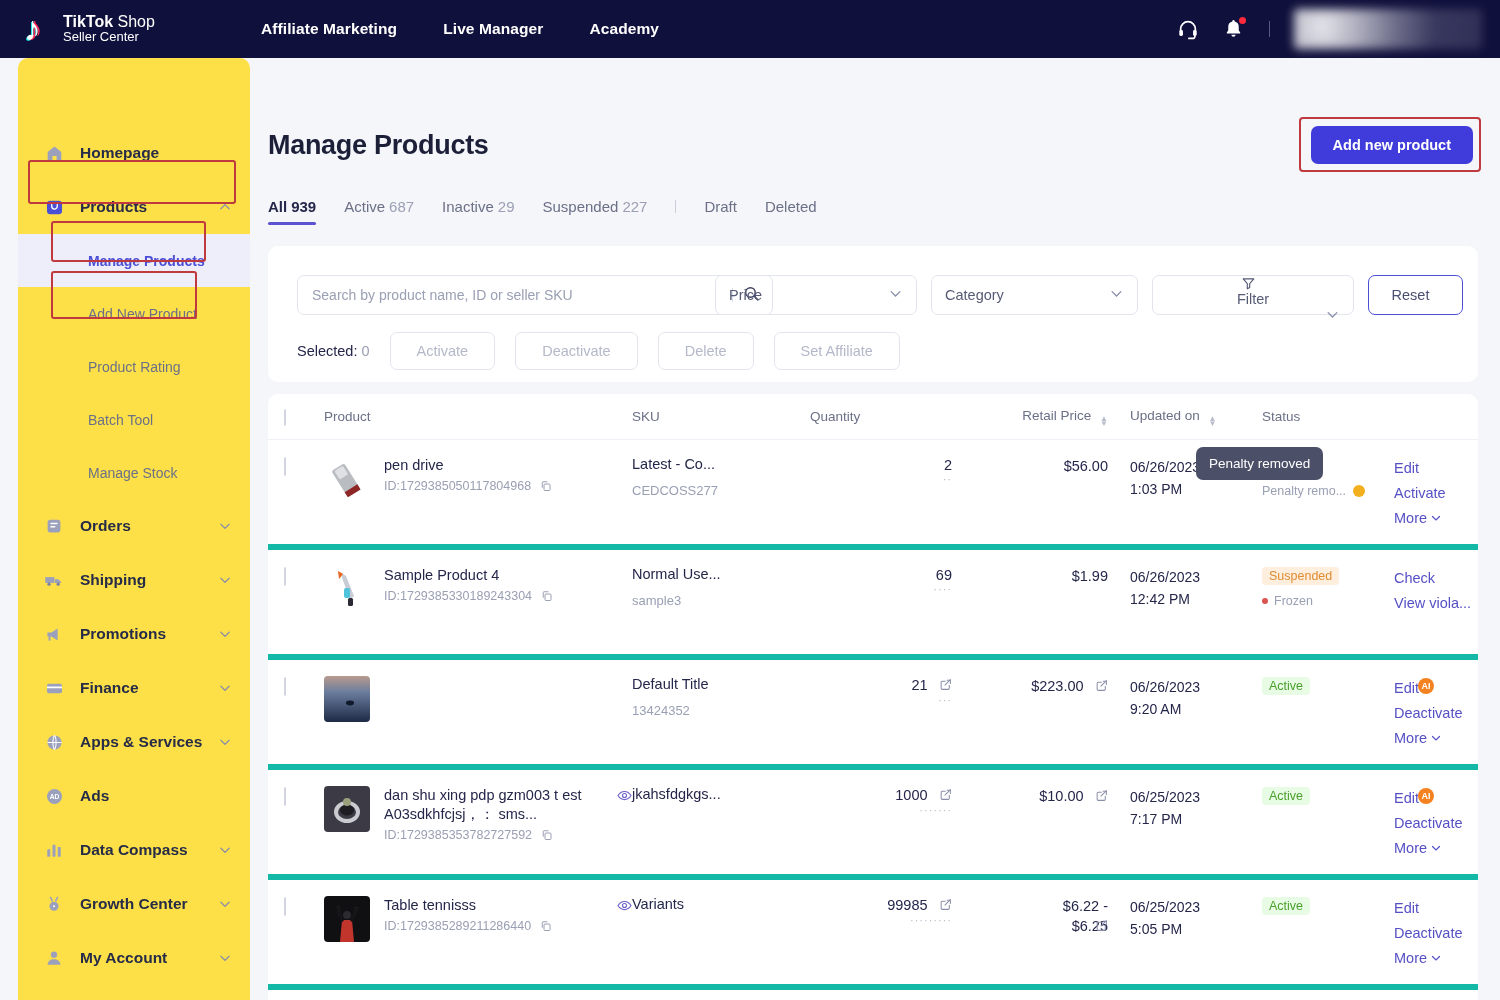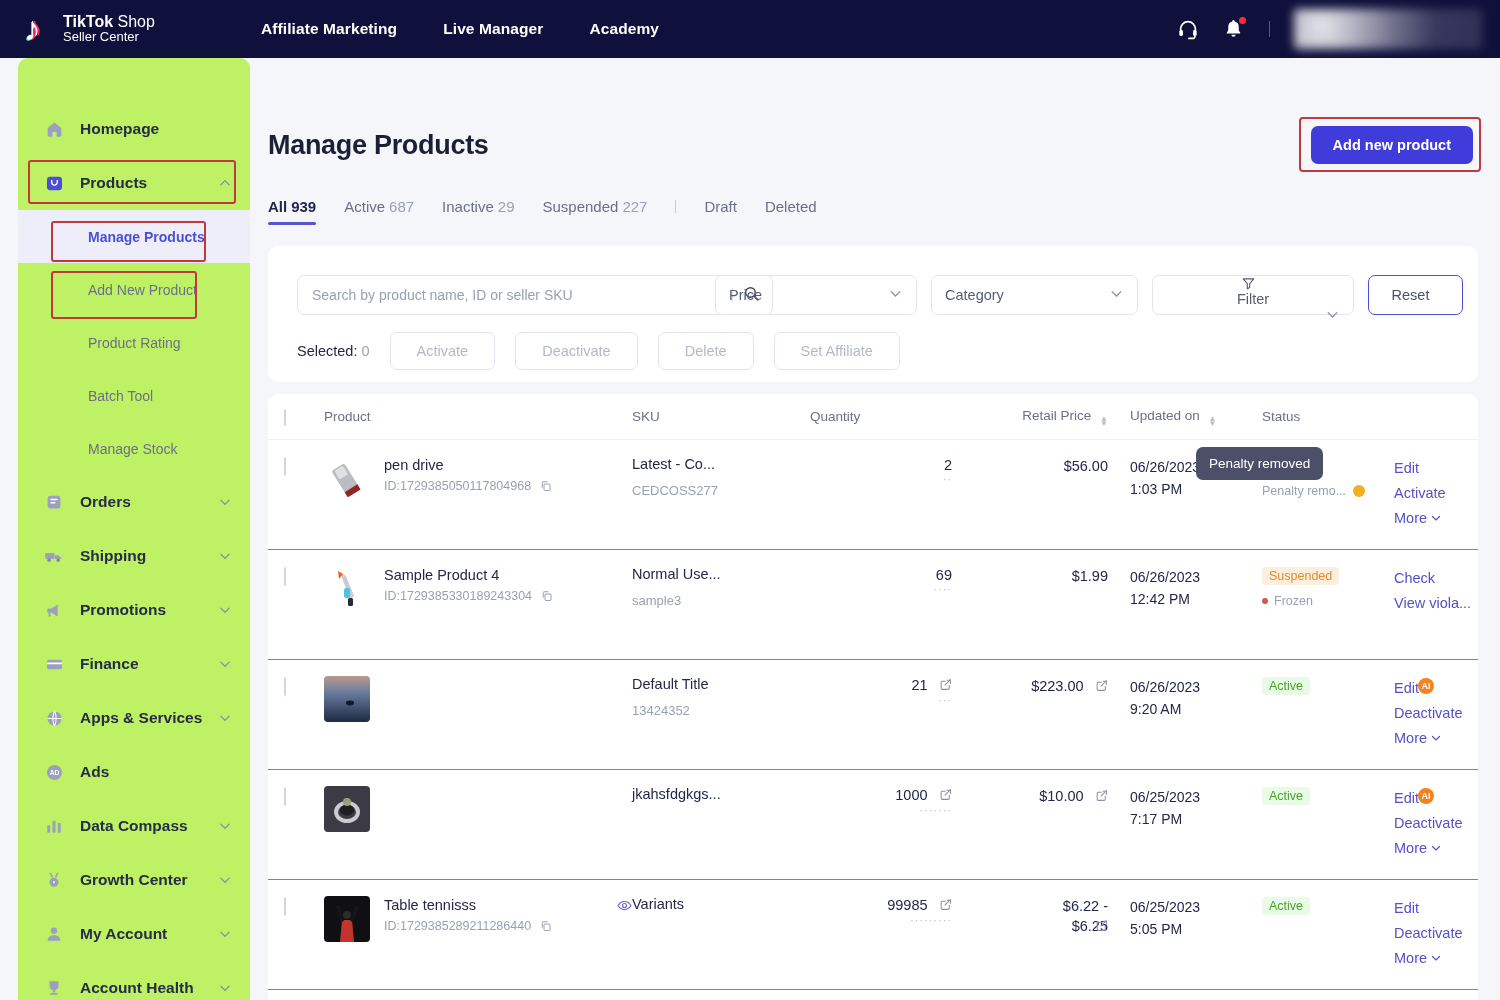--- a/index.html
+++ b/index.html
@@ -40,22 +40,22 @@
     width:188px; height:40px; border-radius:4px;
     background:
       radial-gradient(circle at 28px 18px, rgba(255,255,255,.85) 0%, rgba(255,255,255,.25) 45%, rgba(255,255,255,0) 70%),
       linear-gradient(90deg, rgba(150,150,175,.55), rgba(120,120,150,.45) 55%, rgba(110,110,140,.35));
     filter:blur(5px);
   }
 
   
   .sidebar{
     position:absolute; top:58px; left:18px; width:232px; height:942px;
-    background:#bef264; border-radius:10px 10px 0 0;
-    padding-top:44px;
+    background:#fde047; border-radius:10px 10px 0 0;
+    padding-top:68px;
     overflow:hidden;
   }
   .s-item{
     display:flex; align-items:center; height:54px; padding:0 18px 0 26px;
     cursor:pointer; position:relative;
   }
   .s-ico{ width:20px; height:20px; margin-right:16px; flex:0 0 20px; display:flex; align-items:center; justify-content:center;}
   .s-label{ font-size:15.5px; font-weight:700; color:#262b47; flex:1; }
   .s-chev{ width:14px; height:14px; color:#8a8fa8; }
   .s-sub{ display:flex; align-items:center; height:53px; padding-left:70px; cursor:pointer; position:relative;}
@@ -122,21 +122,21 @@
     height:38px; padding:0 26px; border:1px solid #e3e5ee; border-radius:7px; background:#fff;
     color:#b4b8c8; font-size:14.5px; font-family:inherit; cursor:pointer;
   }
 
   
   .table{
     position:absolute; left:18px; top:336px; width:1210px; height:606px;
     background:#fff; border-radius:10px 10px 0 0; overflow:hidden;
   }
   .thead{ display:flex; align-items:center; height:46px; padding:0 0 0 16px; border-bottom:1px solid #f0f1f6; font-size:13.5px; color:#6b7087; }
-  .row{ display:flex; align-items:flex-start; padding:16px 0 0 16px; height:110px; border-bottom:1px solid #14b8a6; position:relative;}
+  .row{ display:flex; align-items:flex-start; padding:16px 0 0 16px; height:110px; border-bottom:6px solid #14b8a6; position:relative;}
   .c-chk{ width:40px; flex:0 0 40px; padding-top:2px;}
   .c-prod{ width:308px; flex:0 0 308px; }
   .c-sku{ width:172px; flex:0 0 172px; }
   .c-qty{ width:176px; flex:0 0 176px; text-align:right; padding-right:28px;}
   .c-price{ width:140px; flex:0 0 140px; text-align:right; padding-right:12px;}
   .c-upd{ width:132px; flex:0 0 132px; padding-left:10px;}
   .c-status{ width:136px; flex:0 0 136px; padding-left:10px;}
   .c-act{ flex:1; padding-left:6px;}
   .thead .c-qty{ text-align:left; padding-right:0; padding-left:6px;}
   .thead .c-price{ text-align:right; padding-right:12px;}
@@ -695,20 +695,36 @@
       <div class="c-chk"><span class="chk"></span></div>
       <div class="c-prod">
         <div class="prod">
           <div class="thumb">
             <svg width="46" height="46" viewBox="0 0 46 46">
                 <rect width="46" height="46" fill="#3c3a44"></rect>
                 <ellipse cx="23" cy="26" rx="11" ry="9" fill="none" stroke="#c9cbd0" stroke-width="4"></ellipse>
                 <ellipse cx="23" cy="24" rx="7" ry="5.5" fill="#1d1d22"></ellipse>
                 <circle cx="23" cy="16" r="4" fill="#9aa07c"></circle>
               </svg>
+          </div>
+          <div style="flex:1;">
+            <div class="pname">
+              <span class="eye"><svg width="15" height="15" viewBox="0 0 24 24" fill="none" stroke="#6b63c9" stroke-width="1.8">
+                    <path d="M1.6 12S5.6 5.5 12 5.5 22.4 12 22.4 12 18.4 18.5 12 18.5 1.6 12 1.6 12z"></path>
+                    <circle cx="12" cy="12" r="3.2"></circle>
+                  </svg></span>
+              <span>dan shu xing pdp gzm003 t est A03sdkhfcjsj，： sms...</span>
+            </div>
+            <div class="pid">
+              <span>ID:1729385353782727592</span>
+              <span class="copy-ic"><svg width="12" height="12" viewBox="0 0 24 24" fill="none" stroke="#9aa0b4" stroke-width="2">
+                    <rect x="8" y="8" width="12" height="13" rx="2"></rect>
+                    <path d="M4.5 15.5V5a1.5 1.5 0 0 1 1.5-1.5h9"></path>
+                  </svg></span>
+            </div>
           </div>
         </div>
       </div>
       <div class="c-sku">
         <div class="sku-t">jkahsfdgkgs...</div>
       </div>
       <div class="c-qty">
         <span class="qty-n">1000</span>
         <span class="edit-ic"><svg width="13" height="13" viewBox="0 0 24 24" fill="none" stroke="#8a8fa8" stroke-width="1.9" stroke-linecap="round">
               <path d="M19 13.5V19a2 2 0 0 1-2 2H6a2 2 0 0 1-2-2V8a2 2 0 0 1 2-2h5.5"></path>

